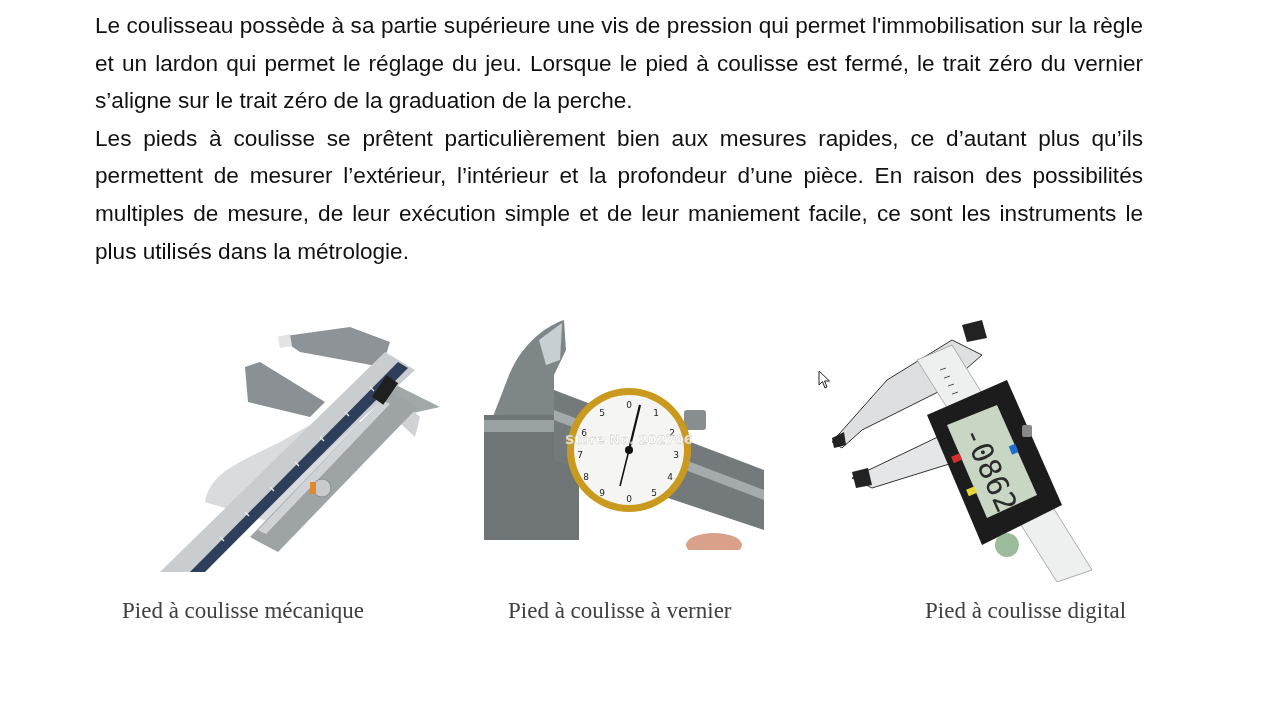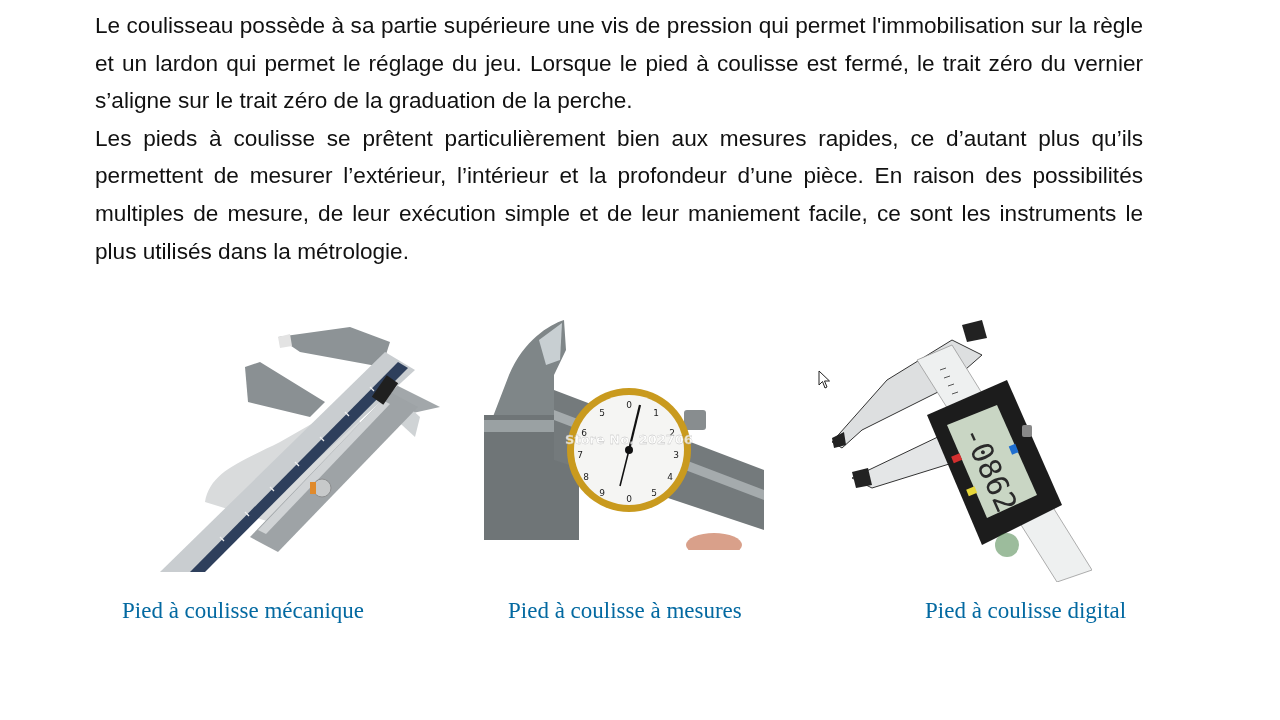--- a/index.html
+++ b/index.html
@@ -33,21 +33,21 @@
       text-align-last: left;
     }
     .figure {
       position: absolute;
     }
     .caption {
       position: absolute;
       top: 598px;
       font-family: "Liberation Serif", "DejaVu Serif", serif;
       font-size: 23px;
-      color: #0369a1;
+      color: #404040;
       white-space: nowrap;
     }
     .cursor {
       position: absolute;
       left: 818px;
       top: 370px;
       width: 14px;
       height: 20px;
     }
     svg { display: block; }
@@ -160,21 +160,21 @@
       <rect x="120" y="135" width="9" height="7" fill="#d32f2f" transform="rotate(-22 124 138)"></rect>
       <rect x="135" y="168" width="9" height="7" fill="#e6d63a" transform="rotate(-22 139 171)"></rect>
       <rect x="178" y="125" width="7" height="9" fill="#1f6fd0" transform="rotate(-22 181 129)"></rect>
       <rect x="190" y="105" width="10" height="12" rx="2" fill="#888"></rect>
 
       <circle cx="175" cy="225" r="12" fill="#3a7a3a" fill-opacity="0.5"></circle>
     </svg>
   </div>
 
   <div class="caption" style="left:122px;">Pied à coulisse mécanique</div>
-  <div class="caption" style="left:508px;">Pied à coulisse à mesures</div>
+  <div class="caption" style="left:508px;">Pied à coulisse à vernier</div>
   <div class="caption" style="left:885px;margin-left:40px;">Pied à coulisse digital</div>
 
   <div class="cursor">
     <svg width="14" height="20" viewBox="0 0 14 20">
       <path d="M1,1 L1,15 L4.5,11.5 L7,18 L9,17 L6.5,11 L11.5,11 Z" fill="#ffffff" stroke="#222" stroke-width="1"></path>
     </svg>
   </div>
 
 </div>
 

